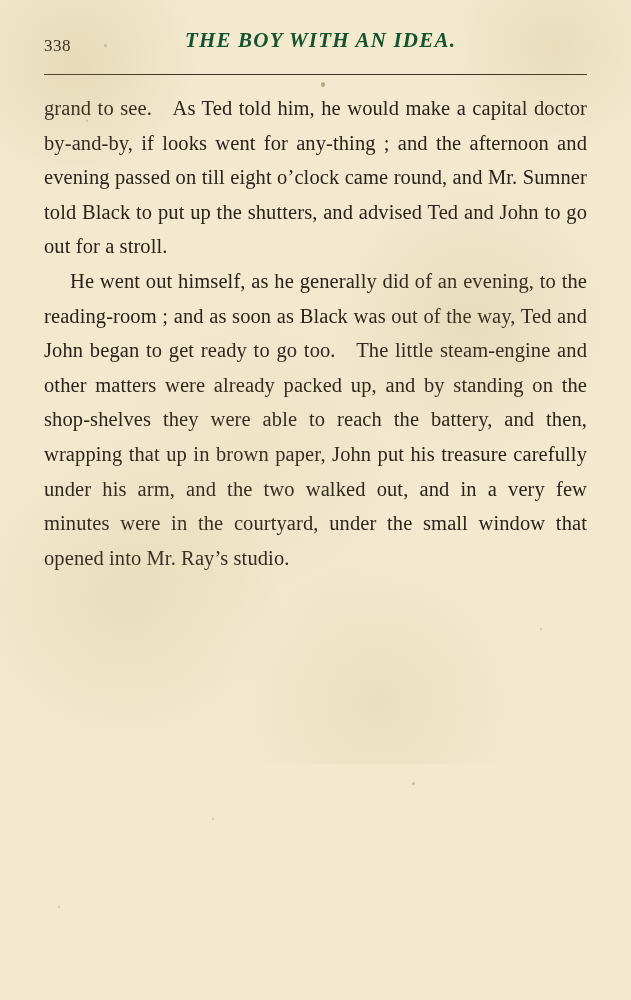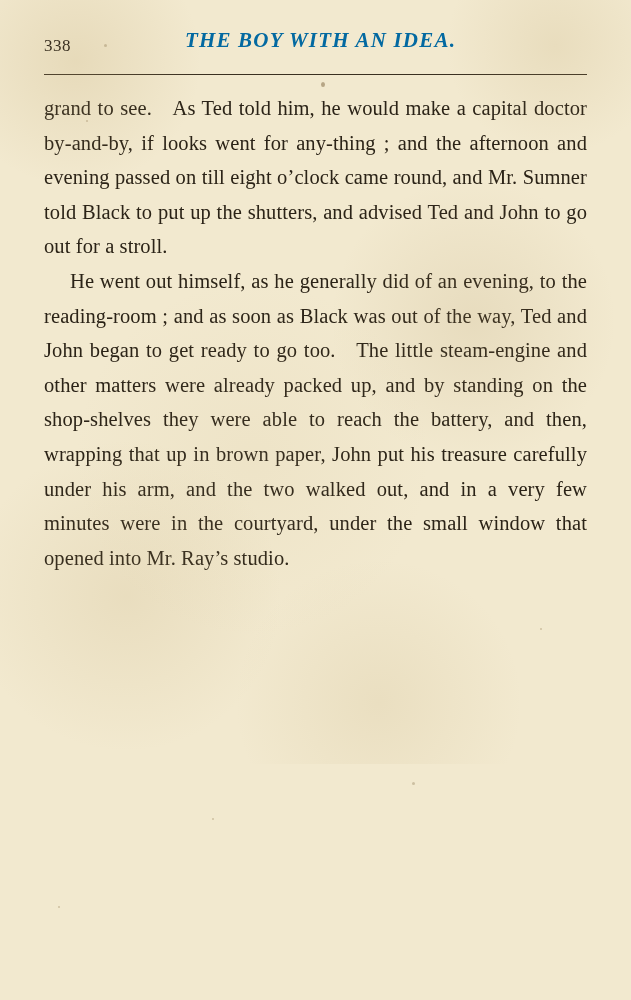--- a/index.html
+++ b/index.html
@@ -58,21 +58,21 @@
     left: 0;
     top: 8px;
   }
   .running-head {
     width: 100%;
     text-align: center;
     font-style: italic;
     font-weight: bold;
     font-size: 21px;
     letter-spacing: 1.2px;
-    color: #0369a1;
+    color: #14532d;
     font-family: "Liberation Serif", serif;
     padding-left: 10px;
   }
   .rule {
     border: 0;
     border-top: 1.5px solid #3a3021;
     margin: 10px 0 16px 0;
     width: 100%;
   }
 

